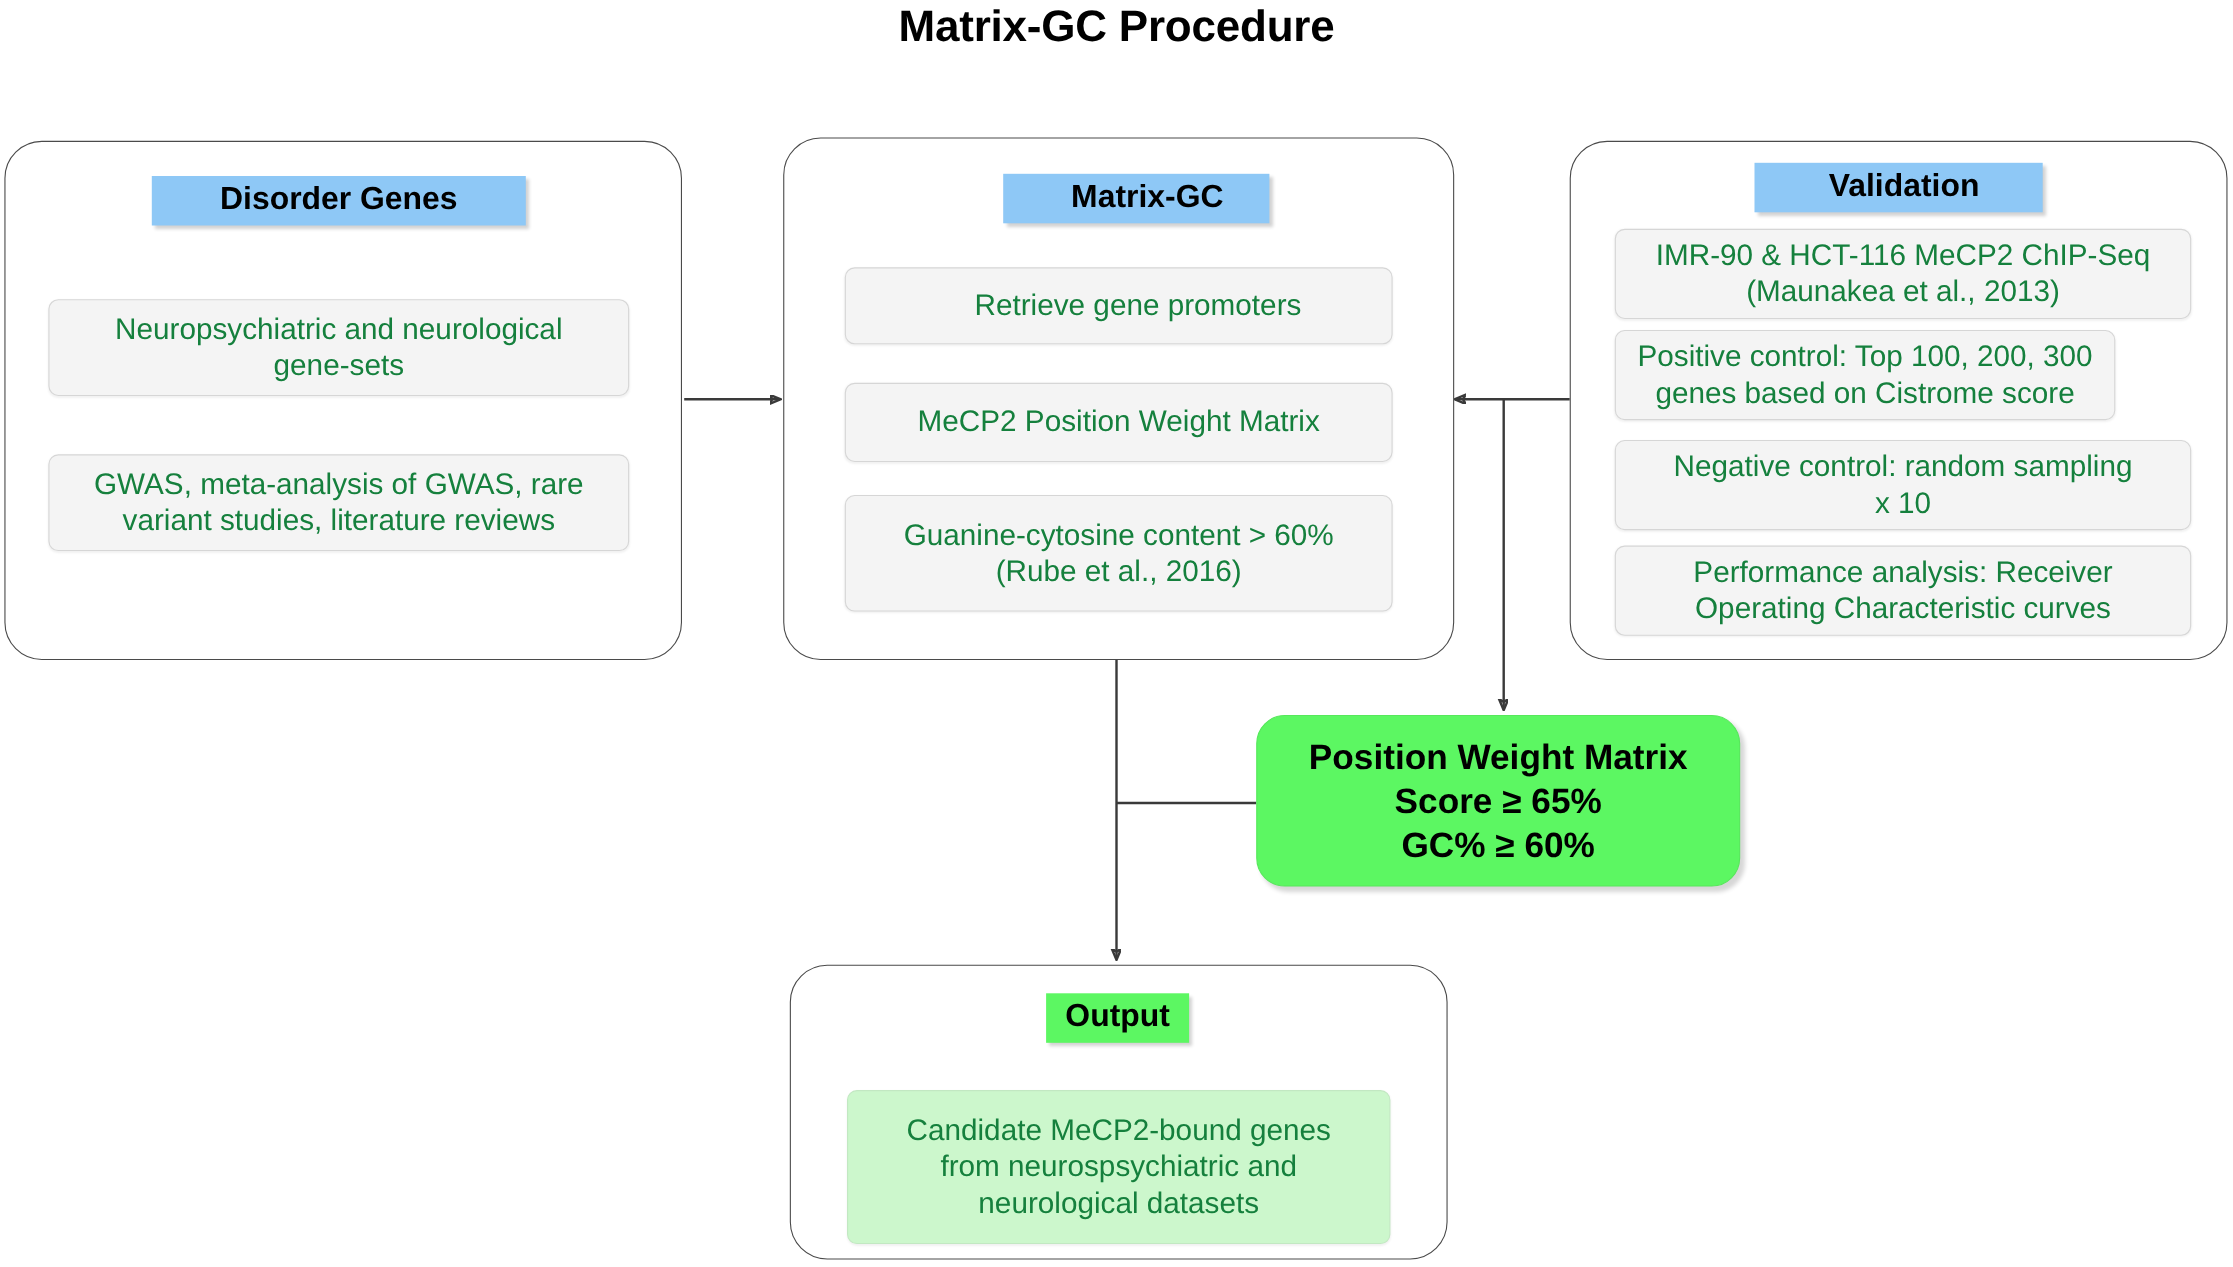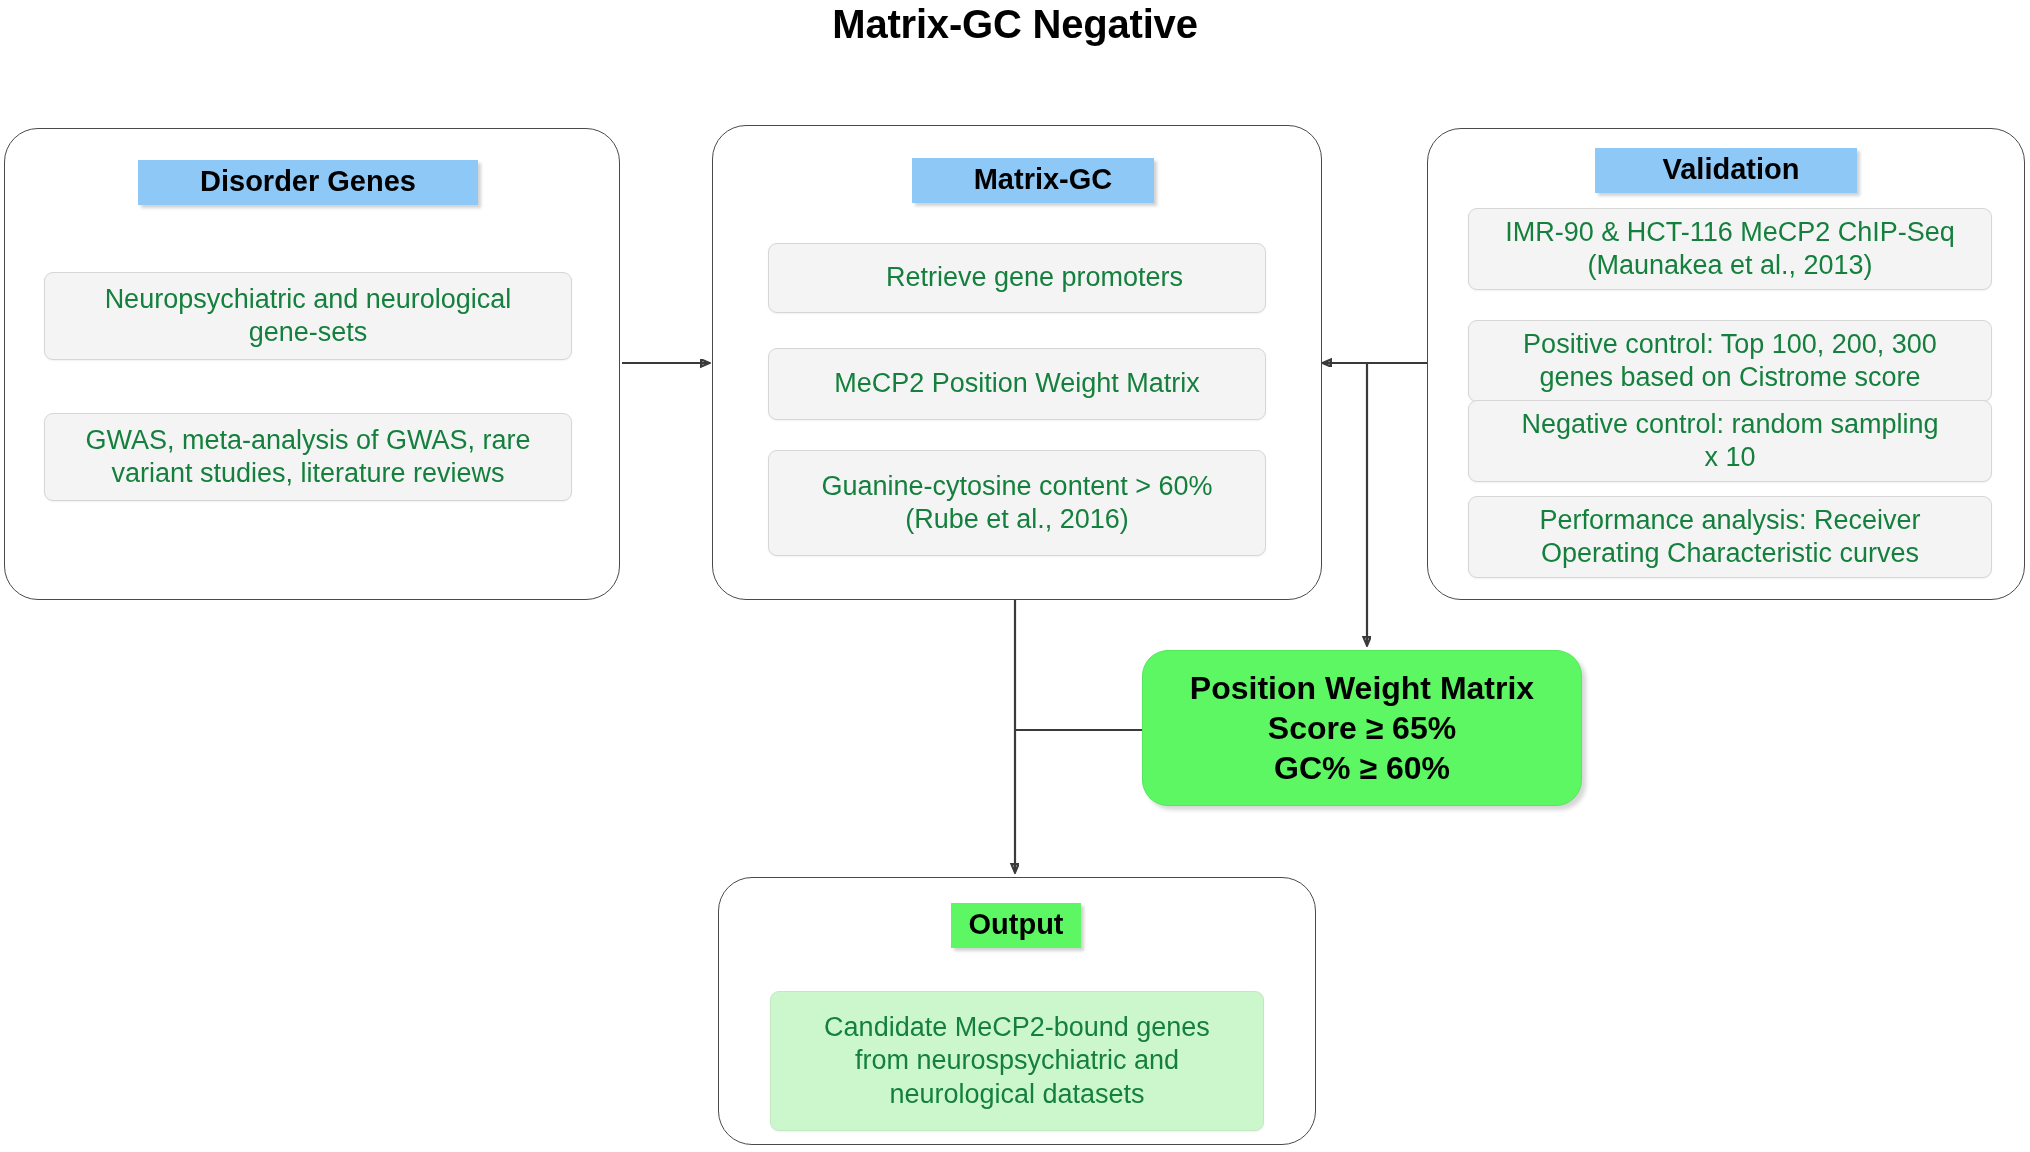--- a/index.html
+++ b/index.html
@@ -112,21 +112,21 @@
     height: 1152px;
     pointer-events: none;
   }
   #wires line, #wires path { stroke: #3a3a3a; stroke-width: 2.2px; fill: none; }
 </style>
 </head>
 <body>
 
 <div id="canvas">
 
-  <div class="fig-title">Matrix-GC Negative</div>
+  <div class="fig-title">Matrix-GC Procedure</div>
 
   <svg id="wires" viewBox="0 0 2030 1152">
     <defs>
       <marker id="arrow-r" markerWidth="11" markerHeight="11" refX="9.4" refY="4.2" orient="auto" markerUnits="userSpaceOnUse">
         <path d="M0,0 L10,4.2 L0,8.4 L2.4,4.2 z" fill="#1a1a1a" stroke="none"></path>
       </marker>
       <marker id="arrow-l" markerWidth="11" markerHeight="11" refX="9.4" refY="4.2" orient="auto" markerUnits="userSpaceOnUse">
         <path d="M0,0 L10,4.2 L0,8.4 L2.4,4.2 z" fill="#1a1a1a" stroke="none"></path>
       </marker>
       <marker id="arrow-d" markerWidth="11" markerHeight="11" refX="9.4" refY="4.2" orient="auto" markerUnits="userSpaceOnUse">
@@ -171,21 +171,21 @@
   <div class="ibox" style="left:768px; top:450px; width:498px; height:106px;">Guanine-cytosine content &gt; 60%
 (Rube et al., 2016)</div>
 
   <div class="panel" style="left:1427px; top:128px; width:598px; height:472px;"></div>
 
   <div class="chip blue" style="left:1595px; top:148px; width:262px;padding-left:26px;">Validation</div>
 
   <div class="ibox nowrapx" style="left:1468px; top:208px; width:524px; height:82px;">IMR-90 &amp; HCT-116 MeCP2 ChIP-Seq
 (Maunakea et al., 2013)</div>
 
-  <div class="ibox" style="left:1468px; top:320px; width:524px; height:82px;">Positive control: Top 100, 200, 300
+  <div class="ibox" style="left:1468px; top:300px; width:455px; height:82px;">Positive control: Top 100, 200, 300
 genes based on Cistrome score</div>
 
   <div class="ibox" style="left:1468px; top:400px; width:524px; height:82px;">Negative control: random sampling
 x 10</div>
 
   <div class="ibox" style="left:1468px; top:496px; width:524px; height:82px;">Performance analysis: Receiver
 Operating Characteristic curves</div>
 
   <div class="green-box" style="left:1142px; top:650px; width:440px; height:156px;">
     <div>Position Weight Matrix</div>

